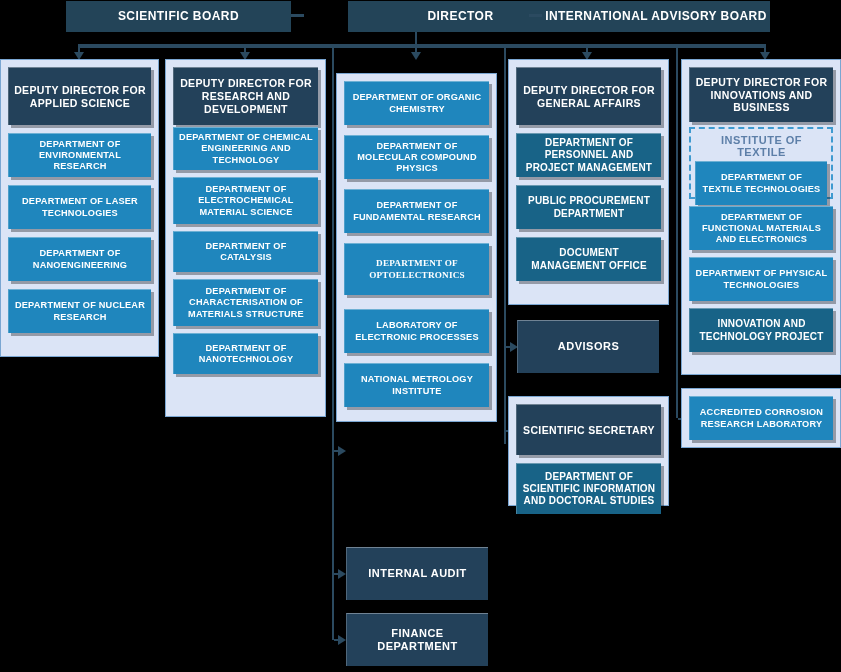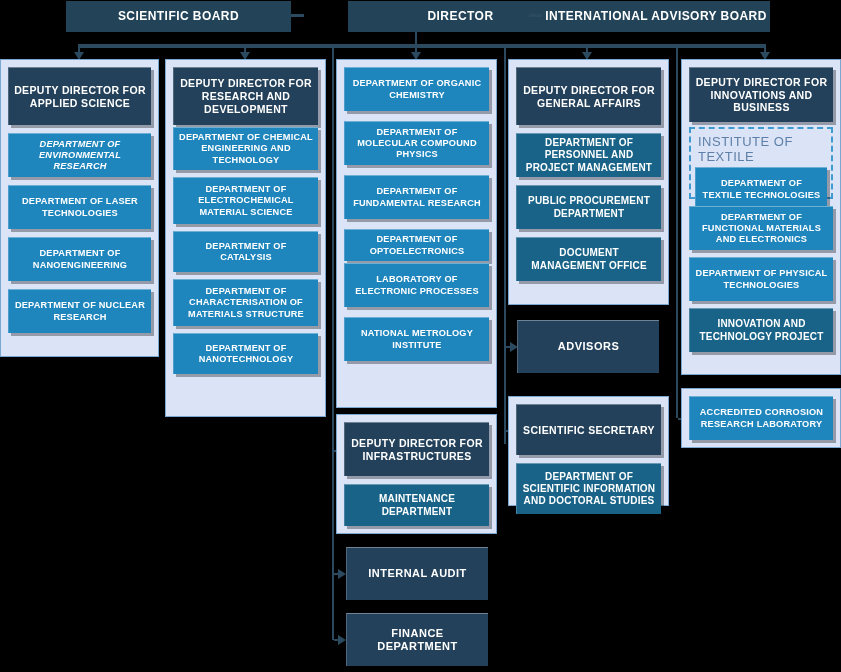--- a/index.html
+++ b/index.html
@@ -101,24 +101,25 @@
 
   
   .dashgroup {
     border: 2px dashed #3f9ad0;
     background: #dbe4f6;
     box-sizing: border-box;
     padding: 4px;
   }
   .dashgroup-label {
     color: #5d7fa8;
-    font-weight: normal;
-    font-size: 13px;
+    font-weight: bold;
+    font-size: 11px;
     letter-spacing: .5px;
     padding: 1px 2px 3px 3px;
+    text-align: center;
   }
 </style>
 </head>
 <body>
 
 <div id="root">
 
   <div class="abs topbox" style="left:66px;top:1px;width:225px;height:31px;">SCIENTIFIC BOARD</div>
   <div class="abs hbar" style="left:291px;top:14px;width:13px;height:3px;"></div>
   <div class="abs topbox" style="left:304px;top:1px;width:225px;height:31px;margin-left:44px;">DIRECTOR</div>
@@ -156,48 +157,44 @@
   <div class="abs arrow-right" style="left:510px;top:342px;"></div>
   <div class="abs hbar" style="left:506px;top:430px;width:6px;height:2px;"></div>
   <div class="abs arrow-right" style="left:510px;top:426px;"></div>
 
   <div class="abs vline" style="left:676px;top:46px;width:2px;height:372px;"></div>
   <div class="abs hbar" style="left:678px;top:418px;width:6px;height:2px;"></div>
   <div class="abs arrow-right" style="left:682px;top:414px;"></div>
 
   <div class="abs panel" style="left:0px;top:59px;width:159px;height:298px;">
     <div class="node head" style="height:58px;margin-bottom:8px;">DEPUTY DIRECTOR FOR APPLIED SCIENCE</div>
-    <div class="node dept" style="height:44px;margin-bottom:8px;font-style:italic;">DEPARTMENT OF ENVIRONMENTAL RESEARCH</div>
+    <div class="node dept" style="height:44px;margin-bottom:8px;">DEPARTMENT OF ENVIRONMENTAL RESEARCH</div>
     <div class="node dept" style="height:44px;margin-bottom:8px;">DEPARTMENT OF LASER TECHNOLOGIES</div>
     <div class="node dept" style="height:44px;margin-bottom:8px;">DEPARTMENT OF NANOENGINEERING</div>
     <div class="node dept" style="height:44px;">DEPARTMENT OF NUCLEAR RESEARCH</div>
   </div>
 
   <div class="abs panel" style="left:165px;top:59px;width:161px;height:358px;">
     <div class="node head" style="height:58px;margin-bottom:2px;">DEPUTY DIRECTOR FOR RESEARCH AND DEVELOPMENT</div>
     <div class="node dept" style="height:43px;margin-bottom:7px;">DEPARTMENT OF CHEMICAL ENGINEERING AND TECHNOLOGY</div>
     <div class="node dept" style="height:47px;margin-bottom:7px;">DEPARTMENT OF ELECTROCHEMICAL MATERIAL SCIENCE</div>
     <div class="node dept" style="height:41px;margin-bottom:7px;">DEPARTMENT OF CATALYSIS</div>
     <div class="node dept" style="height:47px;margin-bottom:7px;">DEPARTMENT OF CHARACTERISATION OF MATERIALS STRUCTURE</div>
     <div class="node dept" style="height:41px;">DEPARTMENT OF NANOTECHNOLOGY</div>
   </div>
 
-  <div class="abs panel" style="left:336px;top:59px;width:161px;height:349px;">
+  <div class="abs panel" style="left:336px;top:73px;width:161px;height:349px;">
     <div class="node dept" style="height:44px;margin-bottom:10px;">DEPARTMENT OF ORGANIC CHEMISTRY</div>
     <div class="node dept" style="height:44px;margin-bottom:10px;">DEPARTMENT OF MOLECULAR COMPOUND PHYSICS</div>
     <div class="node dept" style="height:44px;margin-bottom:10px;">DEPARTMENT OF FUNDAMENTAL RESEARCH</div>
-    <div class="node dept" style="height:32px;margin-bottom:2px;">DEPARTMENT OF OPTOELECTRONICS</div>
+    <div class="node dept" style="height:52px;margin-bottom:14px;font-family:Liberation Serif, serif;">DEPARTMENT OF OPTOELECTRONICS</div>
     <div class="node dept" style="height:44px;margin-bottom:10px;">LABORATORY OF ELECTRONIC PROCESSES</div>
     <div class="node dept" style="height:44px;">NATIONAL METROLOGY INSTITUTE</div>
   </div>
 
-  <div class="abs panel" style="left:336px;top:414px;width:161px;height:120px;">
-    <div class="node head" style="height:54px;margin-bottom:8px;">DEPUTY DIRECTOR FOR INFRASTRUCTURES</div>
-    <div class="node dept-dark" style="height:42px;">MAINTENANCE DEPARTMENT</div>
-  </div>
 
   <div class="abs node solo" style="left:346px;top:547px;width:142px;height:53px;">INTERNAL AUDIT</div>
 
   <div class="abs node solo" style="left:346px;top:613px;width:142px;height:53px;">FINANCE DEPARTMENT</div>
 
   <div class="abs panel" style="left:508px;top:59px;width:161px;height:246px;">
     <div class="node head" style="height:58px;margin-bottom:8px;">DEPUTY DIRECTOR FOR GENERAL AFFAIRS</div>
     <div class="node dept-dark" style="height:44px;margin-bottom:8px;">DEPARTMENT OF PERSONNEL AND PROJECT MANAGEMENT</div>
     <div class="node dept-dark" style="height:44px;margin-bottom:8px;">PUBLIC PROCUREMENT DEPARTMENT</div>
     <div class="node dept-dark" style="height:44px;">DOCUMENT MANAGEMENT OFFICE</div>

